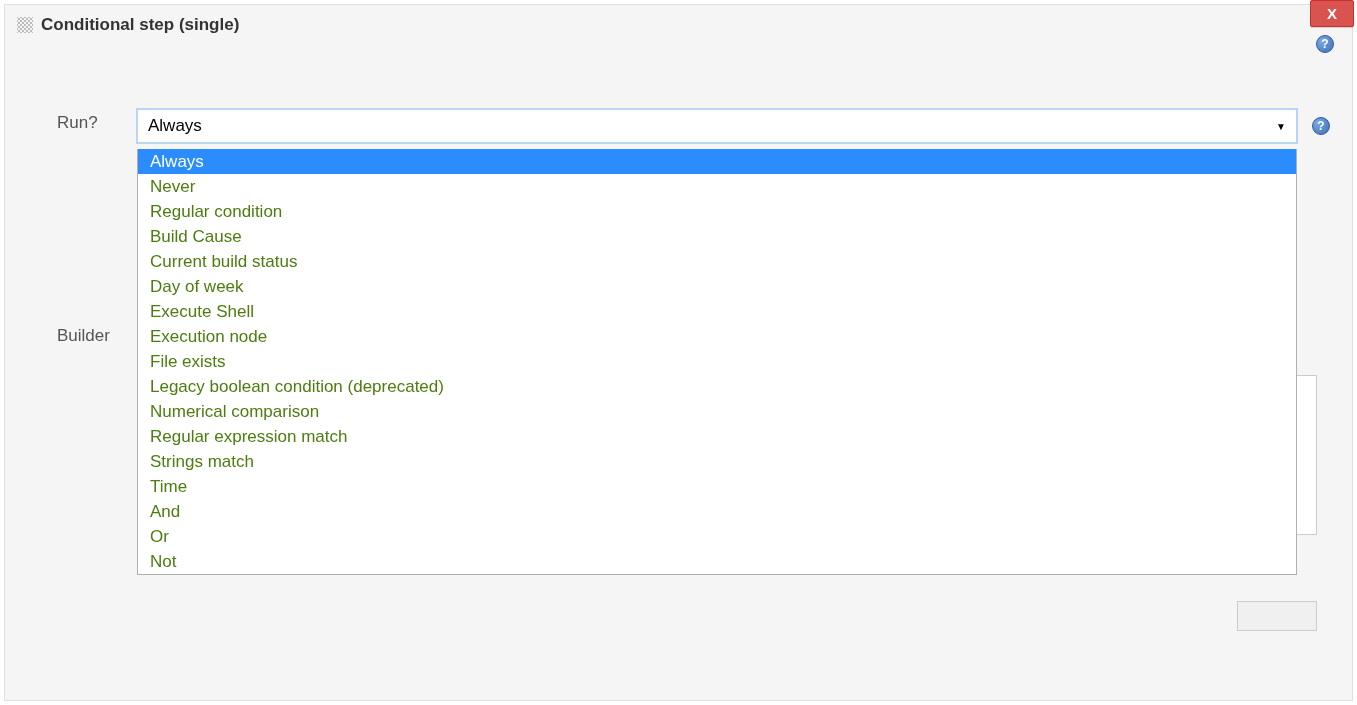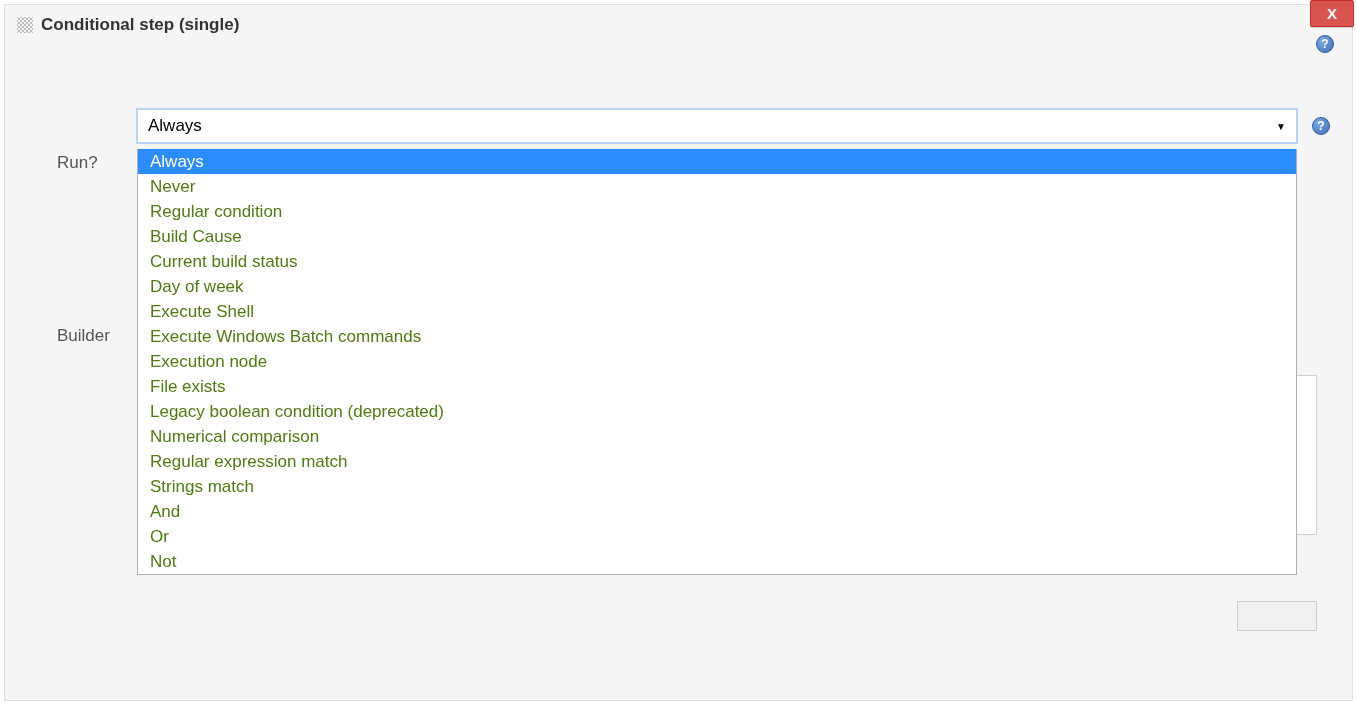--- a/index.html
+++ b/index.html
@@ -69,21 +69,21 @@
   }
   .help-top-right {
     position: absolute;
     right: 18px; top: 30px;
   }
   .form-row {
     position: absolute;
     display: flex;
     align-items: center;
   }
-  .form-row-run { left: 52px; top: 108px; margin-top: 40px; }
+  .form-row-run { left: 52px; top: 108px; }
   .form-row-builder { left: 52px; top: 321px; }
   .form-label {
     font-size: 17px;
     color: #555;
     width: 80px;
     flex: 0 0 80px;
   }
   .select-box {
     position: absolute;
     left: 132px; top: 104px;
@@ -182,27 +182,27 @@
     </span>
 
   <div class="dropdown-list" id="dropdown-list">
       <div class="dropdown-option selected">Always</div>
       <div class="dropdown-option">Never</div>
       <div class="dropdown-option">Regular condition</div>
       <div class="dropdown-option">Build Cause</div>
       <div class="dropdown-option">Current build status</div>
       <div class="dropdown-option">Day of week</div>
       <div class="dropdown-option">Execute Shell</div>
-      <div class="dropdown-option">Execute Windows Batch commands</div>
       <div class="dropdown-option">Execution node</div>
       <div class="dropdown-option">File exists</div>
       <div class="dropdown-option">Legacy boolean condition (deprecated)</div>
       <div class="dropdown-option">Numerical comparison</div>
       <div class="dropdown-option">Regular expression match</div>
       <div class="dropdown-option">Strings match</div>
+      <div class="dropdown-option">Time</div>
       <div class="dropdown-option">And</div>
       <div class="dropdown-option">Or</div>
       <div class="dropdown-option">Not</div>
     </div>
 
   <div class="form-row form-row-builder">
     <span class="form-label">Builder</span>
   </div>
 
   <div class="builder-box"></div>

